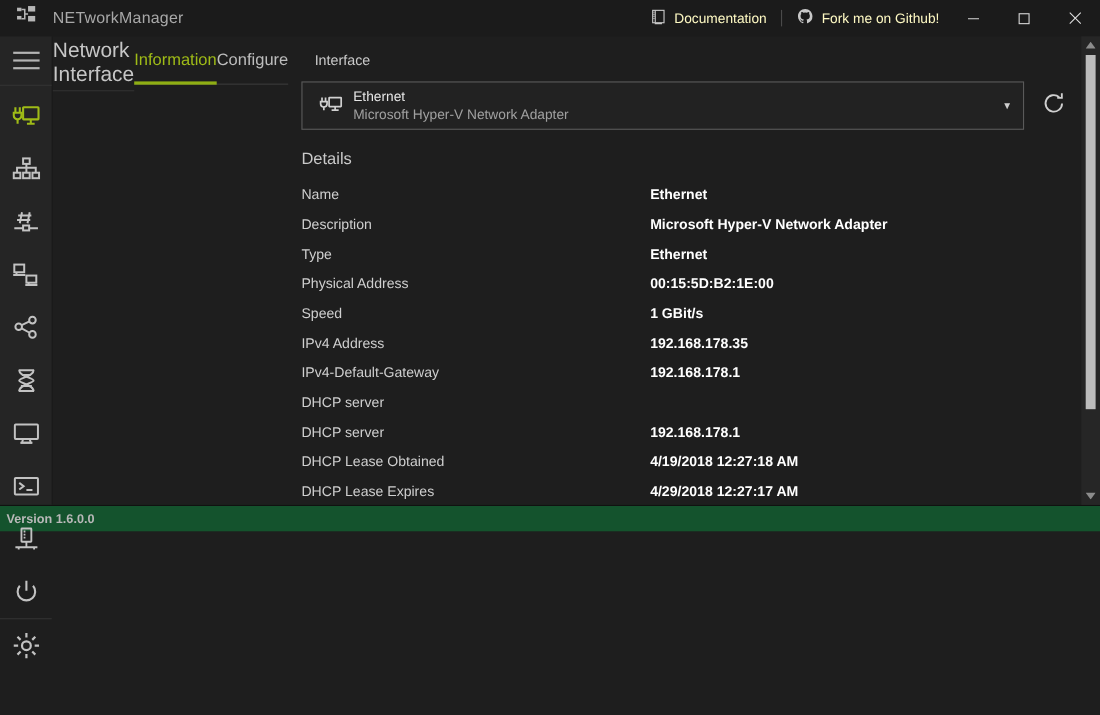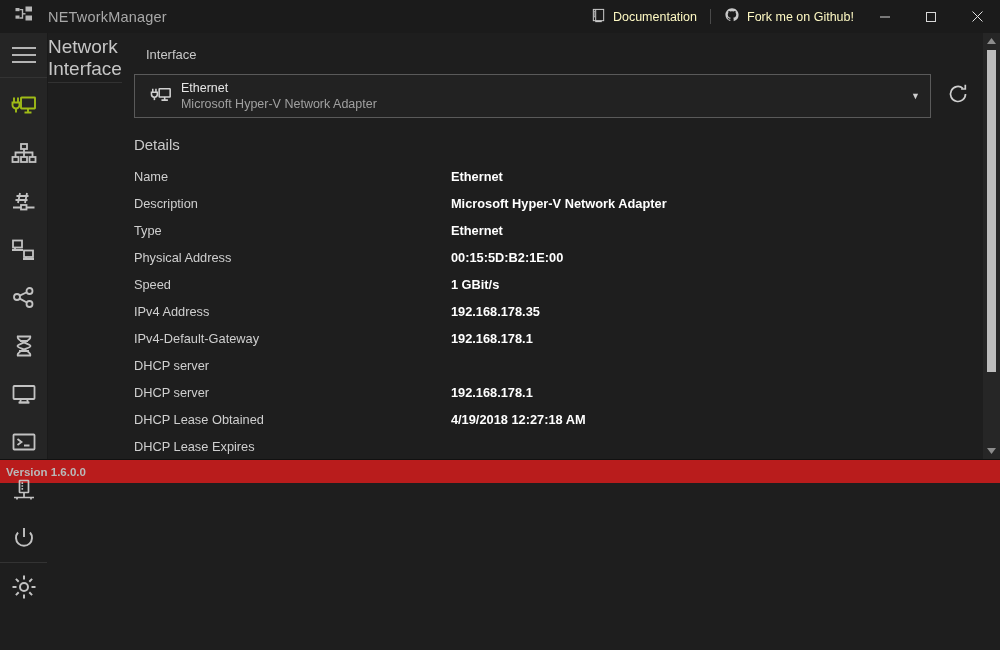--- a/index.html
+++ b/index.html
@@ -168,21 +168,21 @@
   .vs-track { flex: 1 1 auto; width: 17px; position: relative; }
   .vs-thumb {
     position: absolute; left: 4px; width: 9px;
     top: 0px; height: 322px;
     background: #bdbdbd;
   }
 
   
   .statusbar {
     height: 24px; flex: 0 0 24px;
-    background: #b91c1c; border-top: 1px solid #111;
+    background: #14532d; border-top: 1px solid #111;
     display: flex; align-items: center;
     padding-left: 6px;
   }
   .status-text { font-size: 11.5px; color: #b9b9b9; font-weight: bold; }
 </style>
 </head>
 <body>
 
 <div id="app">
 
@@ -381,20 +381,28 @@
             </svg>
           </span>
         </div>
       </div>
     </div>
 
     <div class="main">
 
       <div class="page-title">Network Interface</div>
 
+      <div class="tabs">
+        <div class="tab active">
+          <span>Information</span>
+        </div>
+        <div class="tab">
+          <span>Configure</span>
+        </div>
+      </div>
 
       <div class="content-wrap">
         <div class="content">
 
           <div class="section-head">Interface</div>
 
           <div class="iface-row">
             <div class="combo">
               <div class="combo-icon">
                 <svg width="22" height="22" viewBox="0 0 24 24" fill="none" stroke="#d0d0d0" stroke-width="1.7">
@@ -458,20 +466,21 @@
             <div class="drow">
               <div class="dlabel">DHCP server</div>
               <div class="dvalue">192.168.178.1</div>
             </div>
             <div class="drow">
               <div class="dlabel">DHCP Lease Obtained</div>
               <div class="dvalue">4/19/2018 12:27:18 AM</div>
             </div>
             <div class="drow">
               <div class="dlabel">DHCP Lease Expires</div>
+              <div class="dvalue">4/29/2018 12:27:17 AM</div>
             </div>
           </div>
         </div>
 
         <div class="vscroll">
           <div class="vs-arrow">
             <svg width="9" height="7" viewBox="0 0 9 7" fill="currentColor">
                 <path d="M4.5 0L9 6H0z"></path>
               </svg>
           </div>

